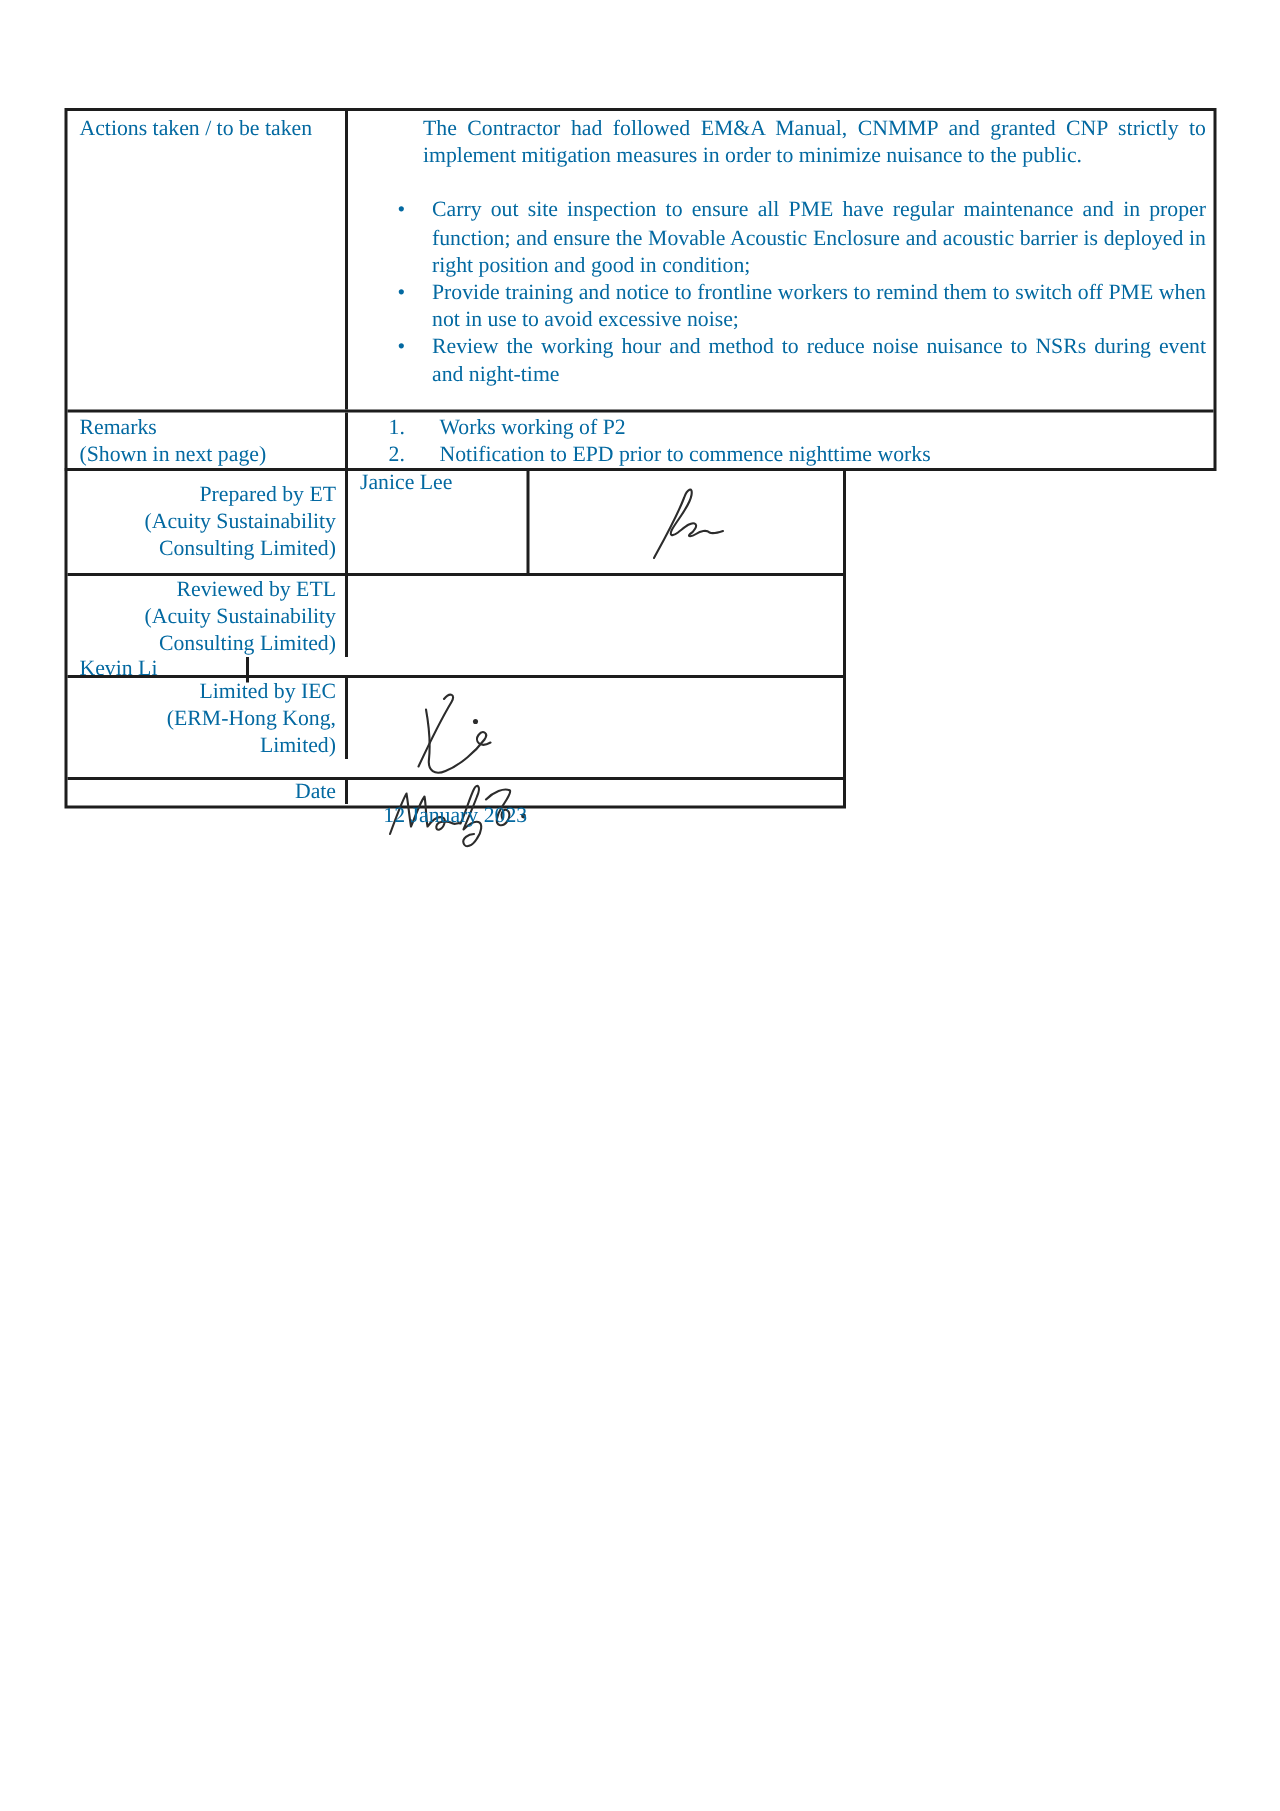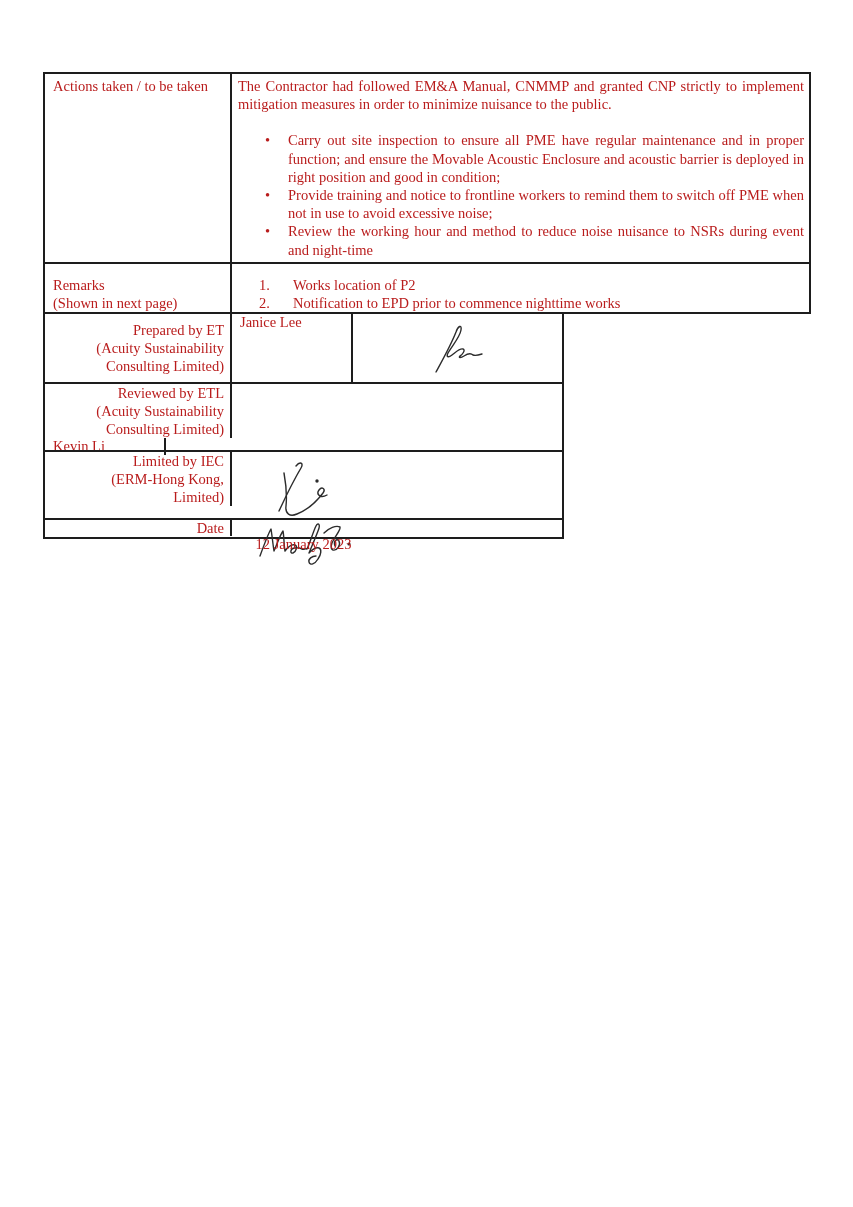--- a/index.html
+++ b/index.html
@@ -3,21 +3,21 @@
 <meta charset="utf-8">
 <style>
   * { box-sizing: border-box; margin: 0; padding: 0; }
   html, body { background: #ffffff; }
   .page {
     position: relative;
     width: 853px;
     height: 1207px;
     background: #ffffff;
     font-family: "Liberation Serif", serif;
-    color: #b91c1c;
+    color: #0369a1;
     overflow: hidden;
   }
   
   .main-table {
     position: absolute;
     left: 43px;
     top: 72px;
     width: 768px;
     height: 242px;
     border: 2px solid #1d1d1d;
@@ -33,26 +33,26 @@
     font-size: 14.5px;
     line-height: 18.2px;
   }
   .col-content {
     flex: 1;
     padding: 3px 5px 0 6px;
     font-size: 14.5px;
     line-height: 18.2px;
   }
   .para-just { text-align: justify; }
-  .para-gap { margin-bottom: 18px; }
+  .para-gap { margin-bottom: 18px; margin-left: 44px; }
   .bullet-item { display: flex; }
   .bullet-marker { flex: 0 0 23px; margin-left: 27px; }
   .bullet-text { flex: 1; text-align: justify; }
   .row-remarks .col-label,
-  .row-remarks .col-content { line-height: 17.3px; padding-top: 13px; }
+  .row-remarks .col-content { line-height: 17.3px; padding-top: 2px; }
   .remark-item { display: flex; }
   .remark-num { flex: 0 0 34px; margin-left: 21px; }
   .remark-text { flex: 1; }
   
   .sig-table {
     position: absolute;
     left: 43px;
     top: 312px;
     width: 521px;
     border: 2px solid #1d1d1d;
@@ -133,21 +133,21 @@
       </div>
     </div>
     <div class="row-remarks">
       <div class="col-label">
         <div>Remarks</div>
         <div>(Shown in next page)</div>
       </div>
       <div class="col-content">
         <div class="remark-item">
           <span class="remark-num">1.</span>
-          <span class="remark-text">Works location of P2</span>
+          <span class="remark-text">Works working of P2</span>
         </div>
         <div class="remark-item">
           <span class="remark-num">2.</span>
           <span class="remark-text">Notification to EPD prior to commence nighttime works</span>
         </div>
       </div>
     </div>
   </div>
 
   <div class="sig-table">

